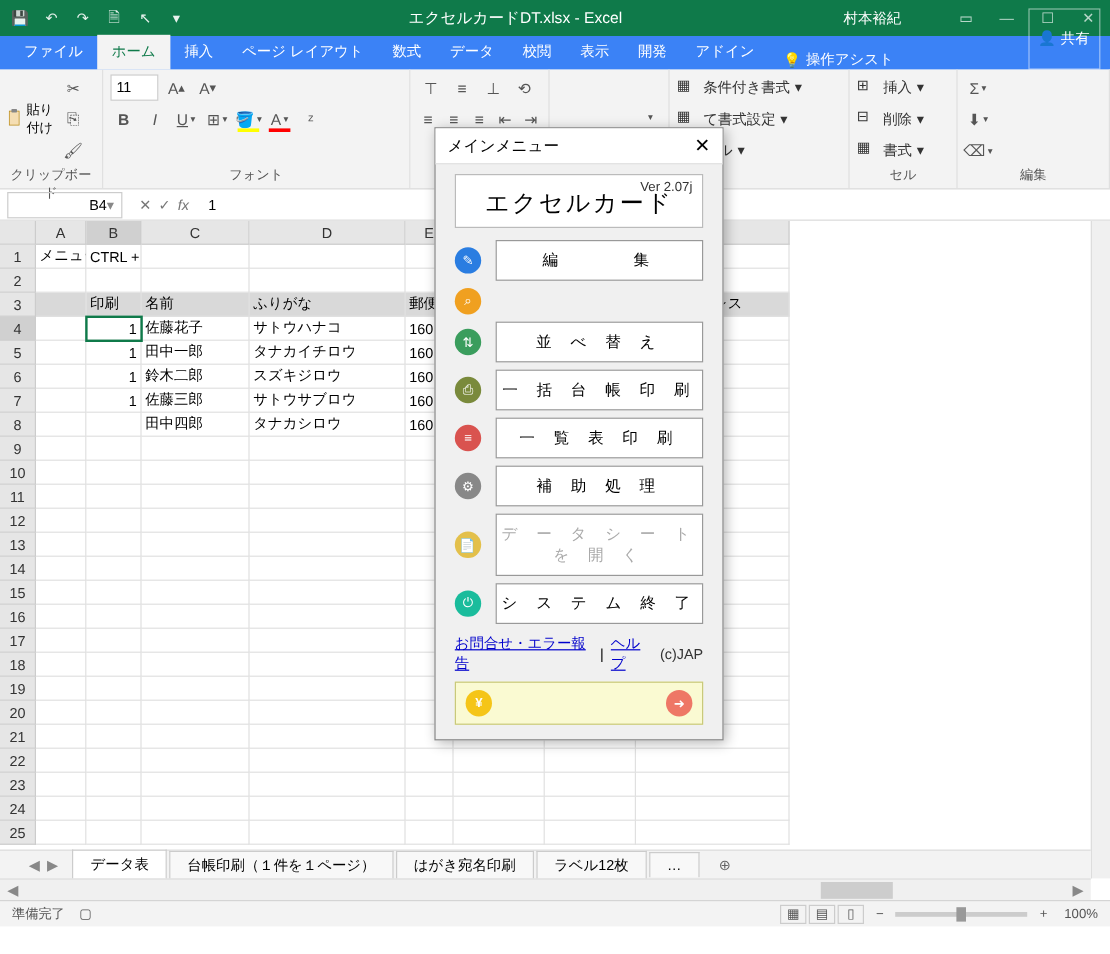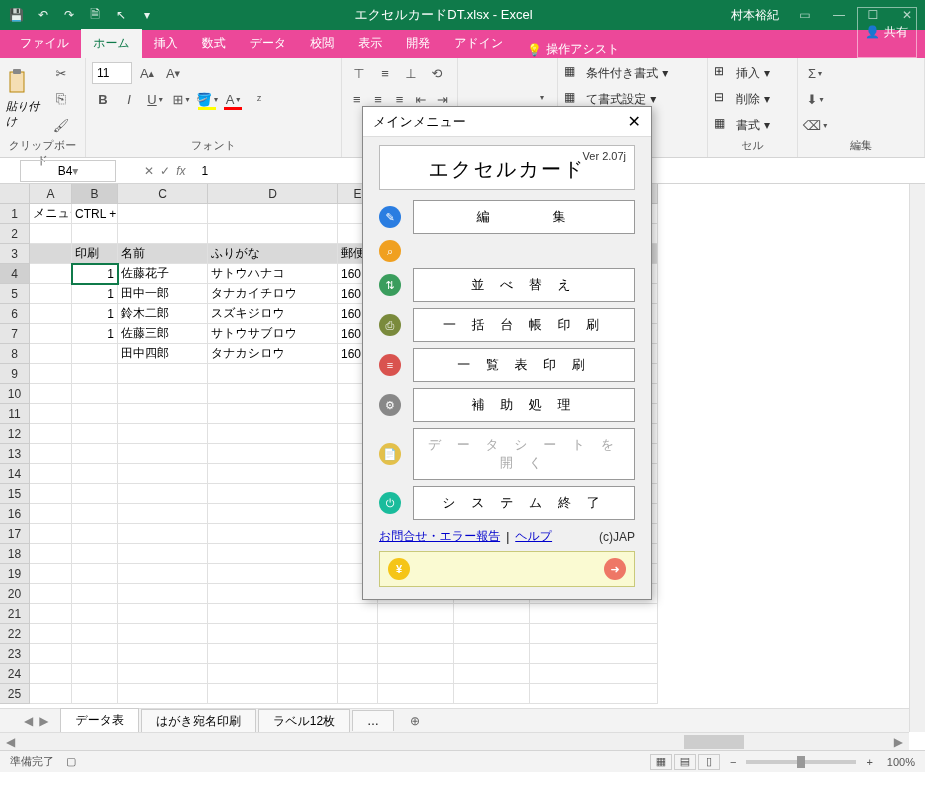--- a/index.html
+++ b/index.html
@@ -3,51 +3,51 @@
 <meta charset="utf-8">
 <style>
 * { box-sizing: border-box; margin: 0; padding: 0; font-family: "Meiryo", "MS PGothic", sans-serif; }
 body { width: 925px; height: 795px; background: #fff; overflow: hidden; font-size: 12px; }
 
 
 .titlebar { height: 30px; background: #0f7a4a; color: #fff; display: flex; align-items: center; padding: 0 8px; }
 .titlebar .qat { display: flex; gap: 8px; align-items: center; }
 .titlebar .qat-icon { width: 18px; height: 18px; display: flex; align-items: center; justify-content: center; opacity: 0.9; }
 .titlebar .title { flex: 1; text-align: center; font-size: 13px; }
-.titlebar .user { margin-right: 16px; font-size: 12px; text-align: right; }
+.titlebar .user { margin-right: 44px; font-size: 12px; text-align: right; }
 .titlebar .winbtns { display: flex; gap: 14px; opacity: 0.7; }
 .titlebar .winbtn { width: 20px; text-align: center; }
 
 
-.ribbon-tabs { height: 28px; background: #ec4899; display: flex; align-items: flex-end; padding: 0 8px; color: #fff; }
+.ribbon-tabs { height: 28px; background: #3b82f6; display: flex; align-items: flex-end; padding: 0 8px; color: #fff; }
 .ribbon-tab { padding: 6px 12px; font-size: 12px; cursor: pointer; }
 .ribbon-tab.active { background: #f3f3f3; color: #0f7a4a; }
 .ribbon-tabs .spacer { flex: 1; }
 .tell-me { display: flex; align-items: center; gap: 4px; padding: 0 12px; }
 .share-btn { border: 1px solid rgba(255,255,255,0.5); padding: 16px 8px; font-size: 12px; }
 
 
 .ribbon { height: 100px; background: #f3f3f3; border-bottom: 1px solid #d4d4d4; display: flex; }
 .ribbon-group { border-right: 1px solid #e0e0e0; padding: 4px 6px 2px; display: flex; flex-direction: column; justify-content: space-between; }
 .ribbon-group .label { text-align: center; font-size: 11px; color: #555; padding: 2px 0; }
 .ribbon-row { display: flex; align-items: center; gap: 4px; }
 .ribbon-controls { display: flex; flex-direction: column; gap: 4px; }
 .font-select { width: 145px; height: 22px; border: 1px solid #ccc; background: #fff; font-size: 12px; padding: 0 4px; }
 .size-select { width: 40px; height: 22px; border: 1px solid #ccc; background: #fff; font-size: 12px; padding: 0 4px; }
 .fmt-btn { width: 22px; height: 22px; display: flex; align-items: center; justify-content: center; font-size: 13px; color: #555; }
-.paste-big { width: 40px; height: 60px; display: flex; flex-direction: column; align-items: flex-start; justify-content: center; gap: 2px; font-style: italic; }
+.paste-big { width: 40px; height: 60px; display: flex; flex-direction: row; align-items: center; justify-content: center; gap: 2px; }
 .paste-big svg { width: 26px; height: 30px; }
 .dropdown-caret { font-size: 8px; color: #555; margin-left: 2px; }
 .num-select { width: 70px; height: 22px; border: 1px solid #d946ef; background: #15803d; font-size: 12px; padding: 0 4px; margin-top: 48px; }
 .cell-action { display: flex; align-items: center; font-size: 12px; color: #333; height: 22px; gap: 4px; }
 .cell-action .ci { width: 18px; height: 18px; }
 
 
 .formula-bar { height: 26px; border-bottom: 1px solid #d4d4d4; display: flex; align-items: center; background: #fff; }
-.name-box { width: 96px; height: 22px; border: 1px solid #ccc; margin: 0 20px; padding: 0 6px; display: flex; align-items: center; justify-content: center; font-size: 12px; }
+.name-box { width: 96px; height: 22px; border: 1px solid #ccc; margin: 0 6px; padding: 0 6px; display: flex; align-items: center; justify-content: flex-end; font-size: 12px; }
 .fx-btns { display: flex; align-items: center; gap: 6px; padding: 0 8px; color: #777; }
 .fx-label { font-style: italic; }
 .formula-input { flex: 1; padding: 0 8px; font-size: 12px; }
 
 
 .grid-area { position: relative; height: 566px; overflow: hidden; background: #fff; }
 .grid { display: grid; grid-template-columns: 30px 42px 46px 90px 130px 40px 76px 76px 128px; }
 .colhdr, .rowhdr, .corner { background: #e6e6e6; border-right: 1px solid #ccc; border-bottom: 1px solid #ccc; font-size: 12px; color: #333; display: flex; align-items: center; justify-content: center; height: 20px; }
 .colhdr.sel, .rowhdr.sel { background: #d0d0d0; }
 .cell { border-right: 1px solid #e0e0e0; border-bottom: 1px solid #e0e0e0; height: 20px; padding: 0 3px; font-size: 12px; display: flex; align-items: center; overflow: hidden; white-space: nowrap; }
@@ -68,21 +68,21 @@
 
 .status-bar { height: 22px; background: #f3f3f3; border-top: 1px solid #d4d4d4; display: flex; align-items: center; padding: 0 10px; font-size: 11px; color: #555; }
 .status-bar .sp { flex: 1; }
 .status-bar .view-btns { display: flex; gap: 2px; }
 .status-bar .vbtn { width: 22px; height: 16px; border: 1px solid #ccc; display: flex; align-items: center; justify-content: center; }
 .zoom-slider { width: 110px; height: 4px; background: #ccc; margin: 0 10px; position: relative; }
 .zoom-slider .tick { position: absolute; left: 50%; top: -3px; width: 1px; height: 10px; background: #999; }
 .zoom-slider .handle { position: absolute; left: 50%; top: -4px; width: 8px; height: 12px; background: #999; margin-left: -4px; }
 
 
-.dialog { position: absolute; left: 362px; top: 106px; width: 290px; background: #f0f0f0; border: 1px solid #888; box-shadow: 2px 2px 10px rgba(0,0,0,0.3); }
+.dialog { position: absolute; left: 362px; top: 106px; width: 241px; background: #f0f0f0; border: 1px solid #888; box-shadow: 2px 2px 10px rgba(0,0,0,0.3); }
 .dialog .dlg-title { height: 30px; display: flex; align-items: center; justify-content: space-between; padding: 0 10px; background: #fff; border-bottom: 1px solid #ddd; font-size: 13px; }
 .dialog .close-x { font-size: 16px; cursor: pointer; }
 .dialog .dlg-body { padding: 8px 16px 12px; }
 .dialog .banner { border: 1px solid #bbb; background: #fff; text-align: center; padding: 10px 0 6px; position: relative; margin-bottom: 10px; }
 .dialog .banner .ver { position: absolute; top: 4px; right: 8px; font-size: 11px; color: #333; }
 .dialog .banner .big { font-size: 20px; letter-spacing: 2px; font-family: Liberation Serif, serif; }
 .dialog .menu-row { display: flex; align-items: center; gap: 12px; margin: 6px 0; }
 .dialog .menu-icon { width: 22px; height: 22px; border-radius: 50%; display: flex; align-items: center; justify-content: center; color: #fff; font-size: 11px; flex-shrink: 0; }
 .dialog .menu-btn { flex: 1; border: 1px solid #999; background: #fff; padding: 7px 0; text-align: center; font-size: 13px; letter-spacing: 6px; cursor: pointer; }
 .dialog .menu-btn.disabled { color: #aaa; }
@@ -115,20 +115,21 @@
     <span class="winbtn">—</span>
     <span class="winbtn">☐</span>
     <span class="winbtn">✕</span>
   </div>
 </div>
 
 <div class="ribbon-tabs">
   <div class="ribbon-tab">ファイル</div>
   <div class="ribbon-tab active">ホーム</div>
   <div class="ribbon-tab">挿入</div>
+  <div class="ribbon-tab">ページ レイアウト</div>
   <div class="ribbon-tab">数式</div>
   <div class="ribbon-tab">データ</div>
   <div class="ribbon-tab">校閲</div>
   <div class="ribbon-tab">表示</div>
   <div class="ribbon-tab">開発</div>
   <div class="ribbon-tab">アドイン</div>
   <div class="tell-me">💡 <span>操作アシスト</span></div>
   <div class="spacer"></div>
   <div class="share-btn">👤 <span>共有</span></div>
 </div>
@@ -500,20 +501,21 @@
       <div class="cell"></div>
     </div>
   <div class="scroll-v"></div>
 
   <div class="sheet-tabs">
     <div class="nav">
       <span>◀</span>
       <span>▶</span>
     </div>
     <div class="sheet-tab active">データ表</div>
+    <div class="sheet-tab">台帳印刷（１件を１ページ）</div>
     <div class="sheet-tab">はがき宛名印刷</div>
     <div class="sheet-tab">ラベル12枚</div>
     <div class="sheet-tab">…</div>
     <div class="sheet-tab add">⊕</div>
   </div>
   <div class="scroll-h">
       <span style="margin-left:6px;color:#888">◀</span>
       <div class="thumb"></div>
       <span style="margin-left:auto;margin-right:6px;color:#888">▶</span>
     </div>

